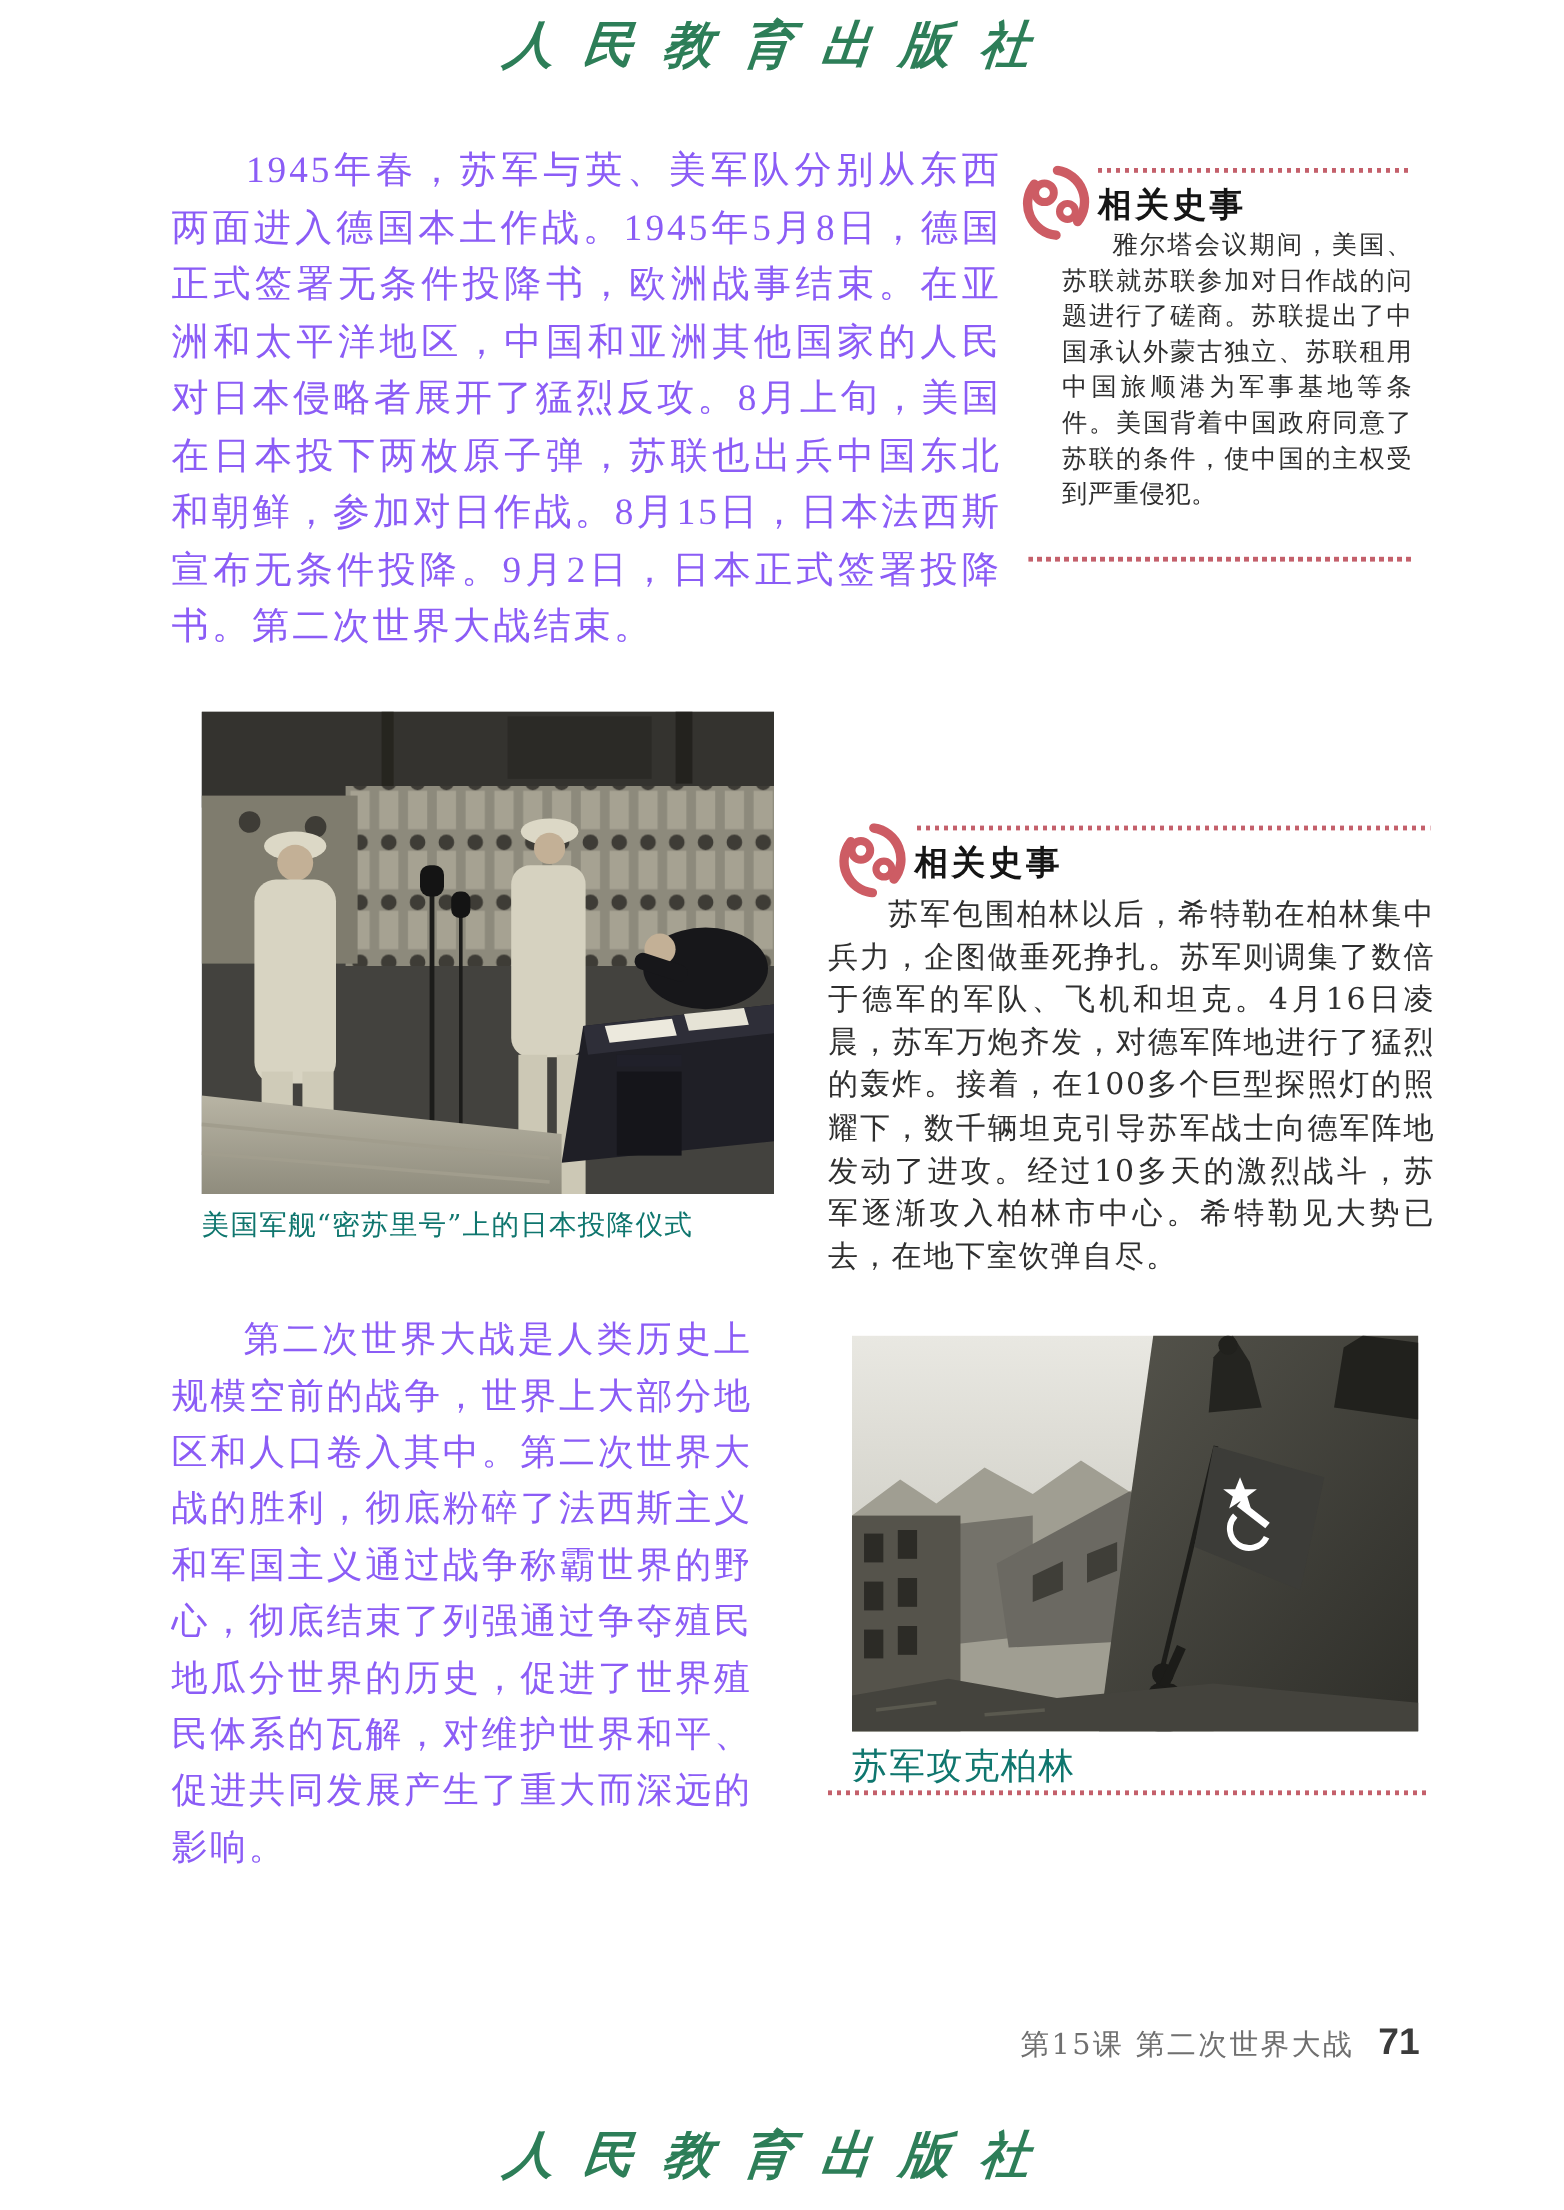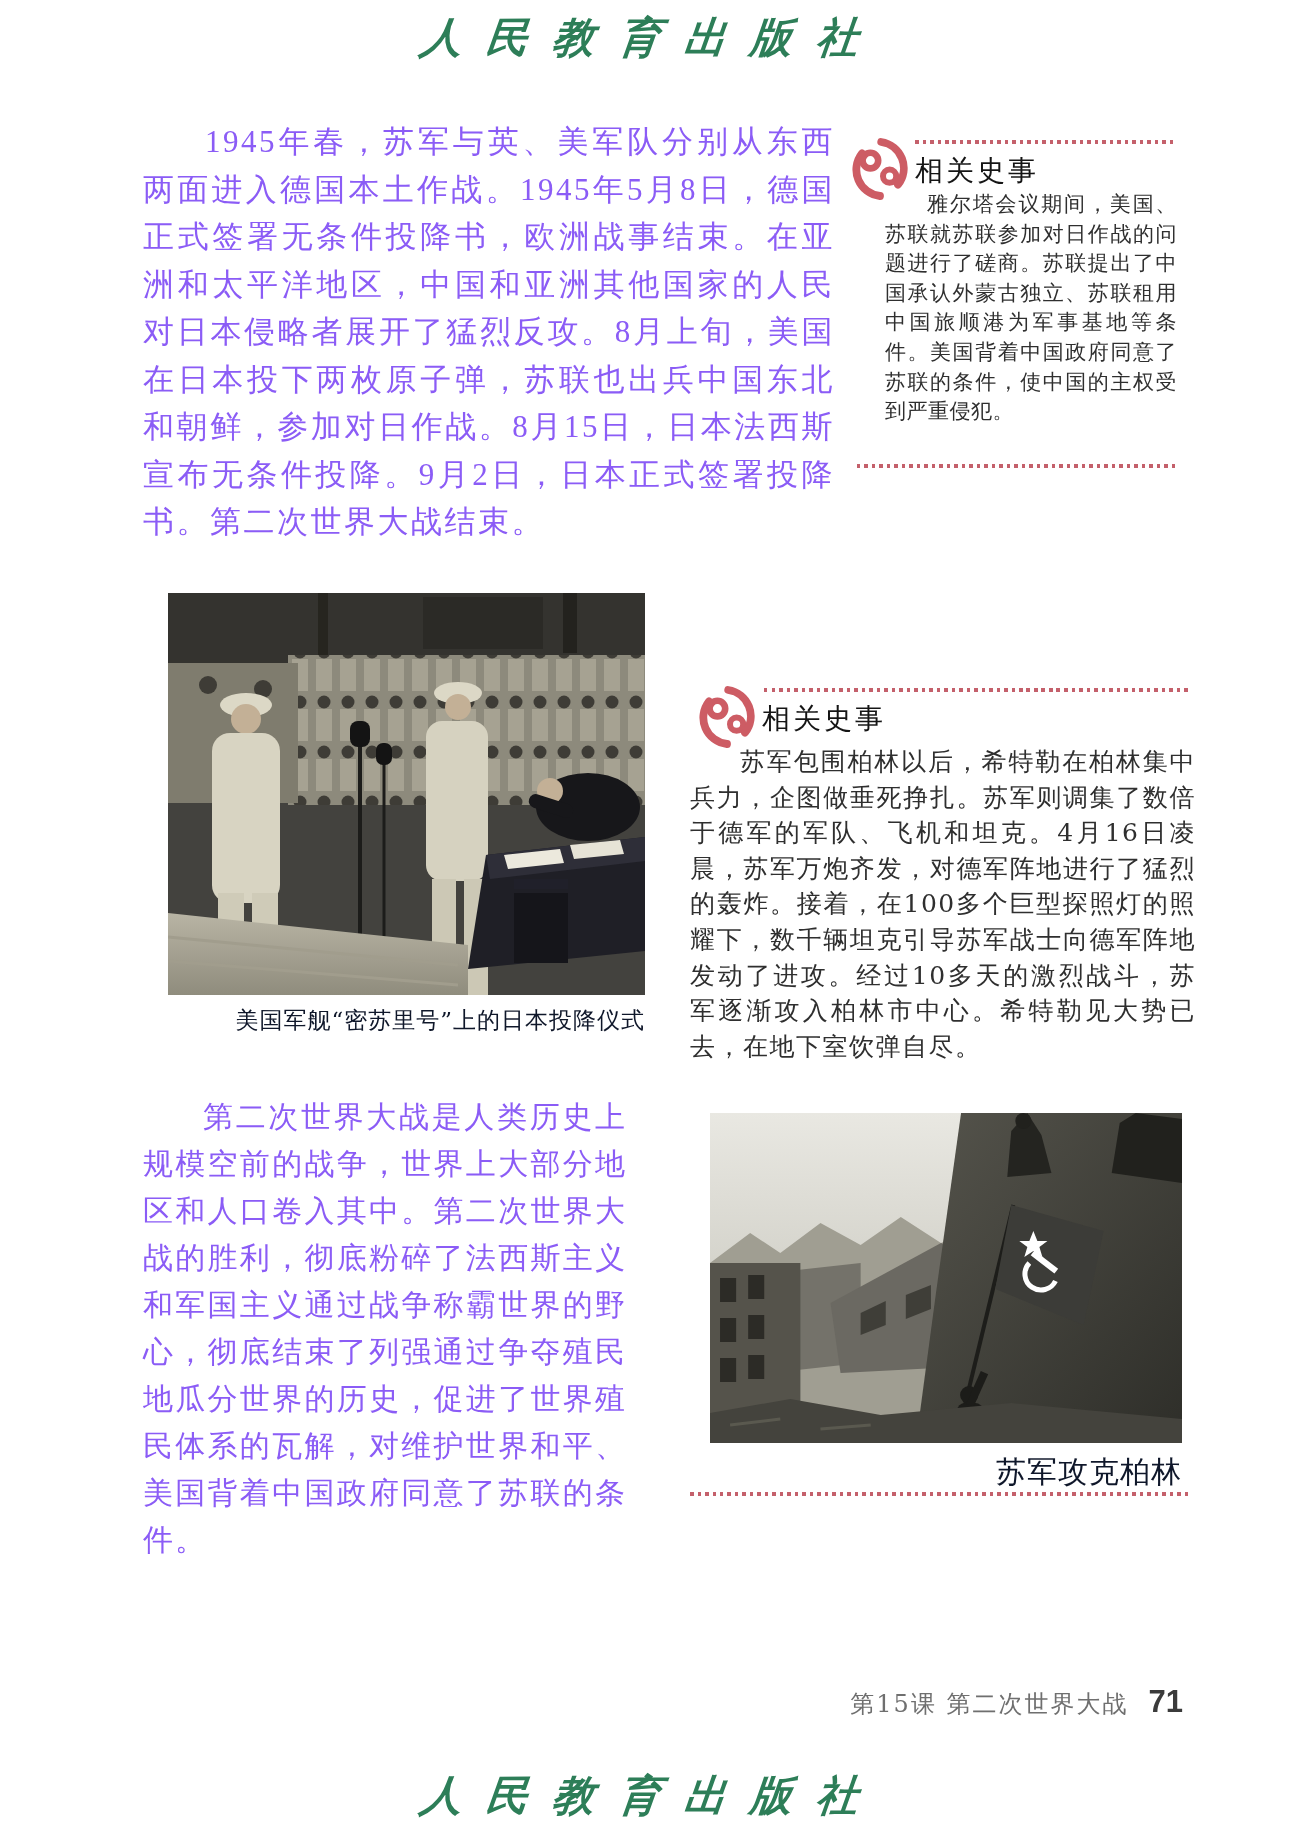--- a/index.html
+++ b/index.html
@@ -20,31 +20,31 @@
   }
   .p1{left:143px;top:118px;width:692px;font-size:31px;line-height:47.5px;letter-spacing:2.5px;}
   .p2{left:143px;top:1093px;width:484px;font-size:30px;line-height:47px;letter-spacing:2px;}
   .kai{font-family:"DejaVu Serif",serif;color:#2f2f2f;}
   .sidebody{
     position:absolute;text-align:justify;text-justify:inter-character;text-indent:2em;
   }
   .side1{left:885px;top:190px;width:292px;font-size:21px;line-height:29.6px;letter-spacing:0.5px;}
   .side2{left:690px;top:744px;width:506px;font-size:25px;line-height:35.6px;letter-spacing:1.5px;}
   .sidetitle{
-    position:absolute;font-family:"Liberation Sans",sans-serif;font-weight:normal;
+    position:absolute;font-family:"Liberation Sans",sans-serif;font-weight:bold;
     font-size:28px;color:#151515;letter-spacing:3px;white-space:nowrap;
   }
   .dotline{
     position:absolute;height:4px;
     background-image:repeating-linear-gradient(90deg,#c4606b 0 3.5px,transparent 3.5px 7.5px);
   }
   .swirl-icon{position:absolute;width:60px;height:62px;}
   .photo{position:absolute;display:block;}
   .caption{
-    position:absolute;text-align:right;font-family:"DejaVu Serif",serif;color:#0f172a;
+    position:absolute;text-align:left;font-family:"DejaVu Serif",serif;color:#0f766e;
     letter-spacing:1px;
   }
   .cap1{left:168px;top:1005px;width:477px;font-size:23px;}
   .cap2{left:710px;top:1452px;width:472px;font-size:30px;}
   .footer{
     position:absolute;top:1684px;left:143px;width:1040px;
     display:flex;justify-content:flex-end;align-items:baseline;gap:20px;
   }
   .footer-lesson{font-family:"DejaVu Serif",serif;font-size:24px;color:#6f6f6f;letter-spacing:2px;}
   .footer-page{font-family:Liberation Sans, sans-serif;font-weight:bold;font-size:31px;color:#3b3b3b;}
@@ -127,21 +127,21 @@
     <rect x="346" y="300" width="54" height="70" fill="#15151a"></rect>
     <rect x="346" y="286" width="54" height="10" fill="#20202a"></rect>
 
     <polygon points="0,320 300,352 300,402 0,402" fill="url(#deck)"></polygon>
     <line x1="0" y1="344" x2="290" y2="372" stroke="#a19d8d" stroke-width="3"></line>
     <line x1="0" y1="368" x2="290" y2="392" stroke="#a19d8d" stroke-width="3"></line>
   </svg>
 
   <div class="caption cap1">美国军舰“密苏里号”上的日本投降仪式</div>
 
-  <div class="bodytext p2">第二次世界大战是人类历史上规模空前的战争，世界上大部分地区和人口卷入其中。第二次世界大战的胜利，彻底粉碎了法西斯主义和军国主义通过战争称霸世界的野心，彻底结束了列强通过争夺殖民地瓜分世界的历史，促进了世界殖民体系的瓦解，对维护世界和平、美国背着中国政府同意了苏联的条件。</div>
+  <div class="bodytext p2">第二次世界大战是人类历史上规模空前的战争，世界上大部分地区和人口卷入其中。第二次世界大战的胜利，彻底粉碎了法西斯主义和军国主义通过战争称霸世界的野心，彻底结束了列强通过争夺殖民地瓜分世界的历史，促进了世界殖民体系的瓦解，对维护世界和平、促进共同发展产生了重大而深远的影响。</div>
 
   <div class="dotline" style="left:764px;top:688px;width:428px;"></div>
 
   <svg class="swirl-icon" style="left:697px;top:686px;" viewBox="0 0 100 100">
     <g fill="none" stroke="#cd5c64">
       <circle cx="34" cy="36" r="13" stroke-width="11"></circle>
       <path d="M 20 24 A 44 44 0 0 0 50 95" stroke-width="13" stroke-linecap="round"></path>
       <circle cx="66" cy="62" r="11" stroke-width="10"></circle>
       <path d="M 80 76 A 44 44 0 0 0 52 5" stroke-width="13" stroke-linecap="round"></path>
     </g>

